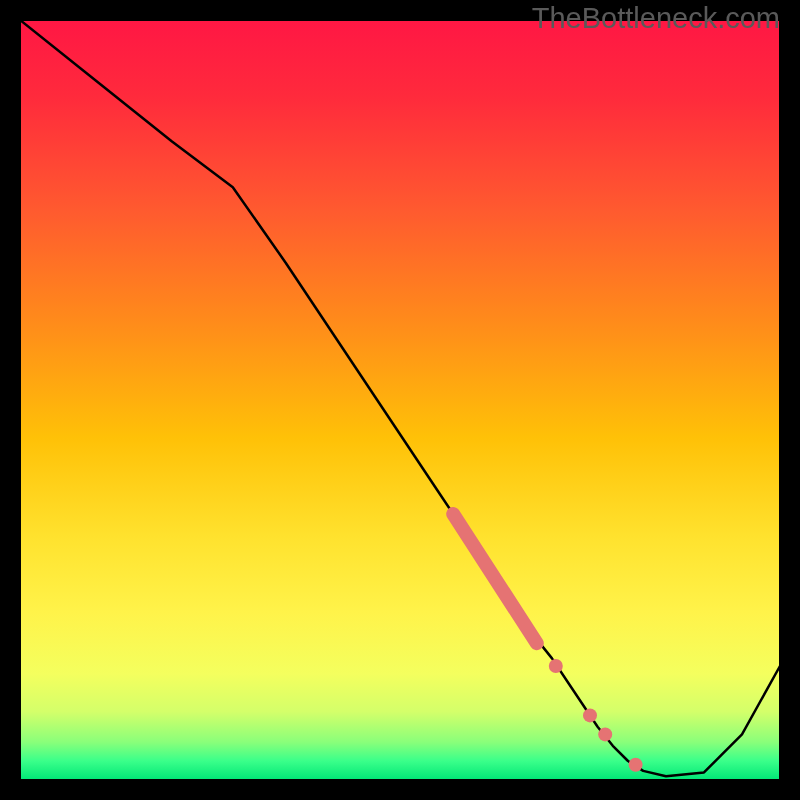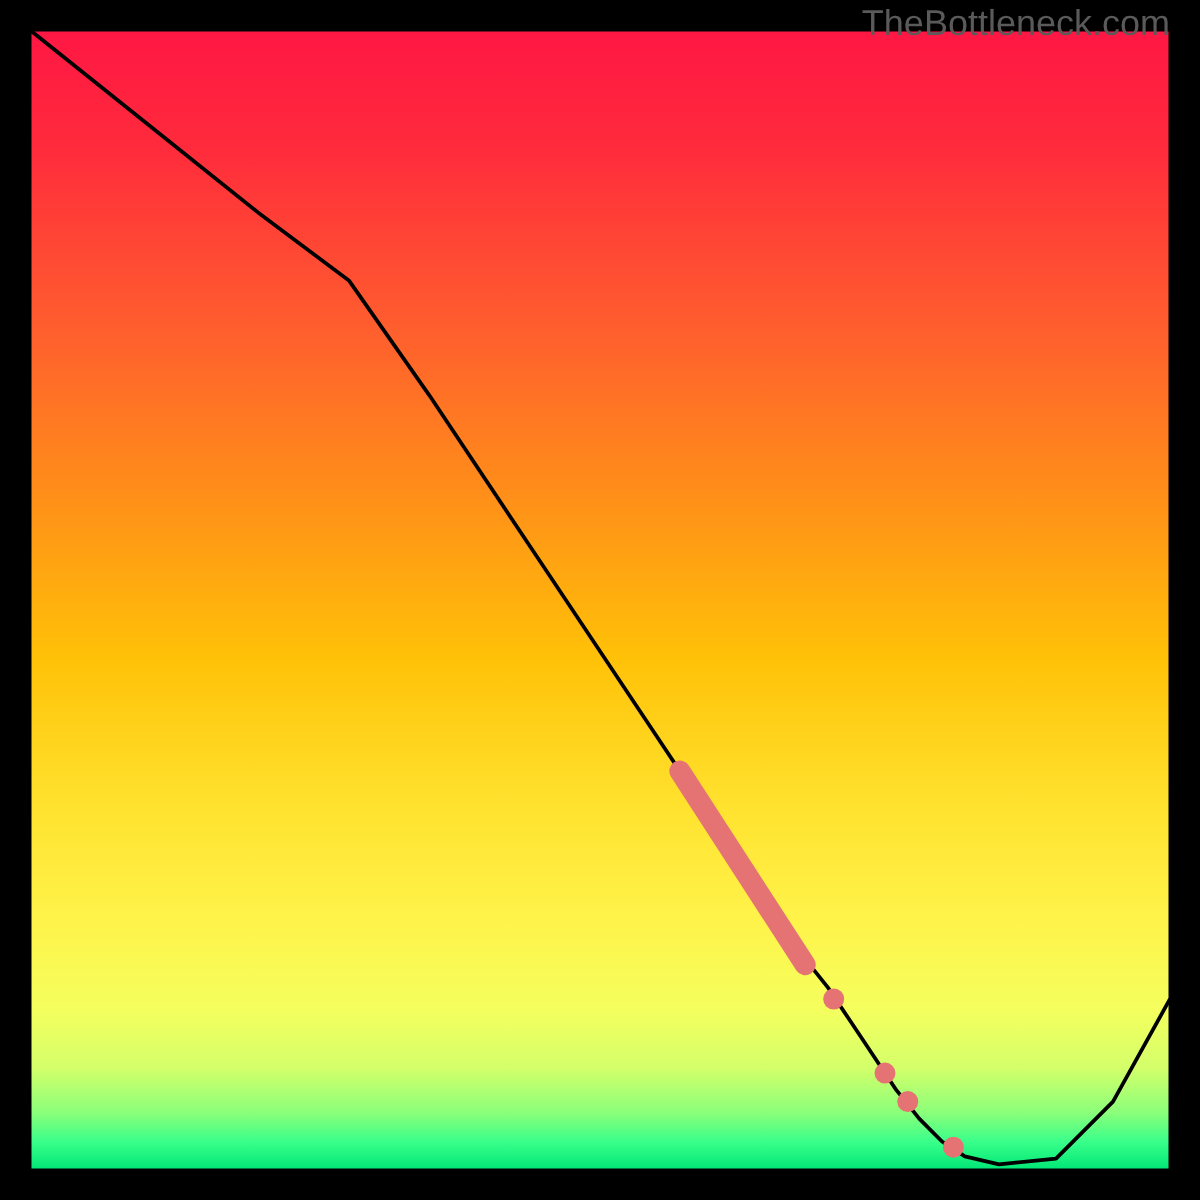--- a/index.html
+++ b/index.html
@@ -9,21 +9,21 @@
     height: 800px;
     background: #000;
     font-family: Arial, sans-serif;
     position: relative;
   }
   .watermark {
     position: absolute;
     top: 2px;
     right: 20px;
     color: #5a5a5a;
-    font-size: 24px;
+    font-size: 29px;
     font-weight: normal;
     z-index: 10;
   }
   .chart-container {
     position: absolute;
     left: 20px;
     top: 20px;
     width: 760px;
     height: 760px;
   }

